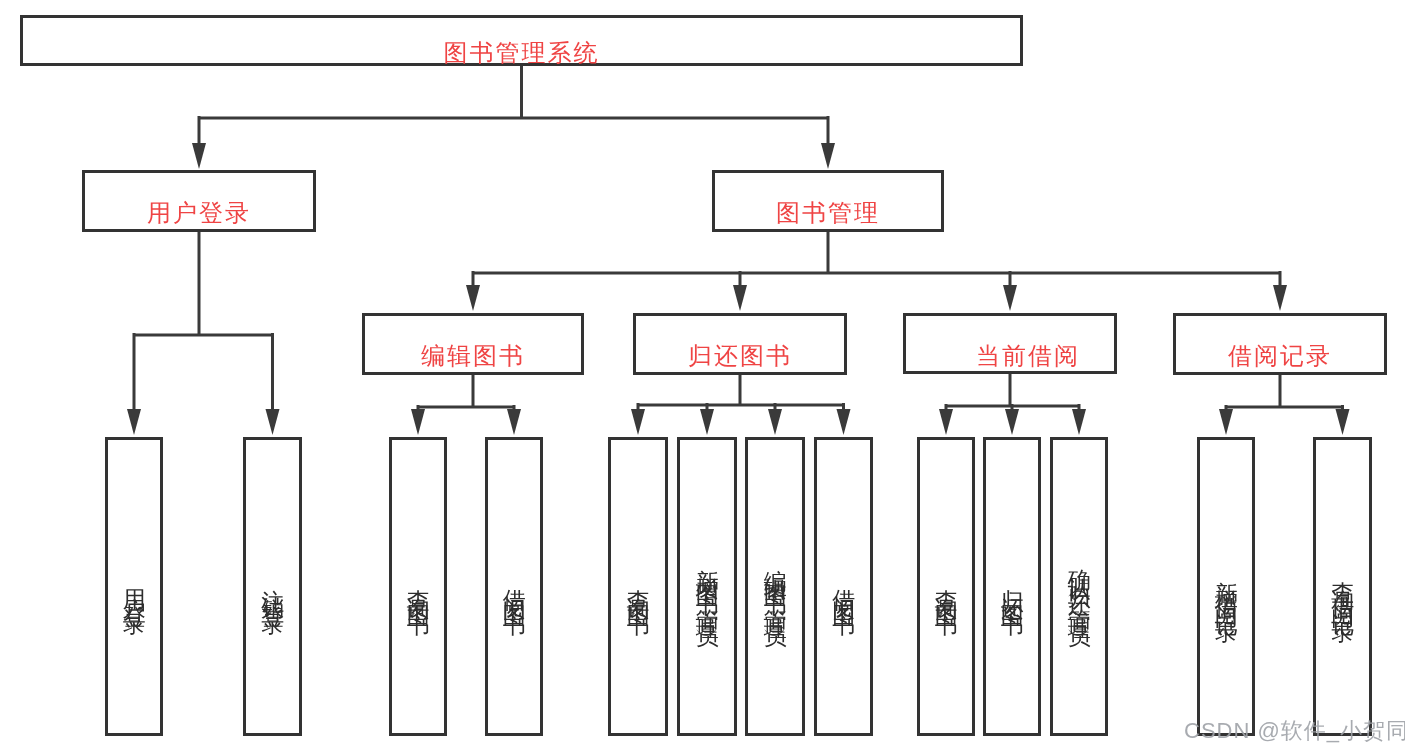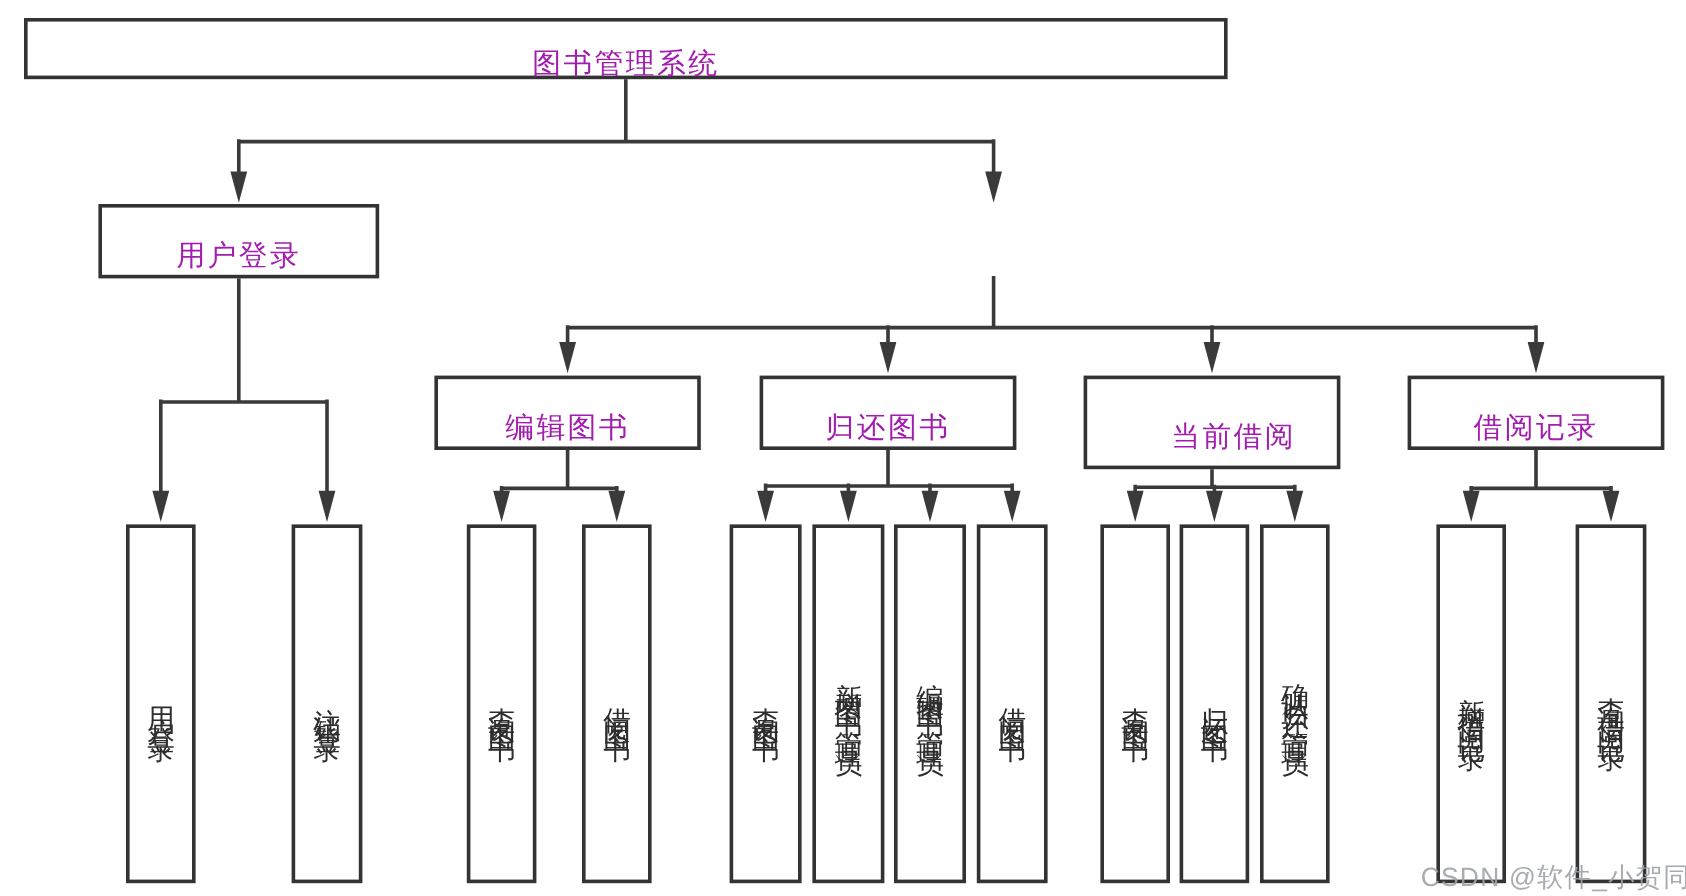--- a/index.html
+++ b/index.html
@@ -29,21 +29,21 @@
     display: flex;
     align-items: center;
     justify-content: center;
     color: #2d2d2d;
     z-index: 2;
   }
   .hlabel {
     font-size: 24px;
     letter-spacing: 2px;
     white-space: nowrap;
-    color: #a21caf;
+    color: #ef4444;
     margin-top: 24px;
   }
   .root-label { font-size: 24px; }
   .vtext {
     writing-mode: vertical-rl;
     text-orientation: mixed;
     font-size: 23px;
     letter-spacing: 8px;
     line-height: 1.1;
     color: #2d2d2d;
@@ -105,28 +105,31 @@
     </g>
   </svg>
 
   <div class="box" style="left:20px;top:15px;width:1003px;height:51px;">
     <span class="hlabel root-label">图书管理系统</span>
   </div>
 
   <div class="box" style="left:82px;top:170px;width:234px;height:62px;">
     <span class="hlabel">用户登录</span>
   </div>
+  <div class="box" style="left:712px;top:170px;width:232px;height:62px;">
+    <span class="hlabel">图书管理</span>
+  </div>
 
   <div class="box" style="left:362px;top:313px;width:222px;height:62px;">
     <span class="hlabel">编辑图书</span>
   </div>
   <div class="box" style="left:633px;top:313px;width:214px;height:62px;">
     <span class="hlabel">归还图书</span>
   </div>
-  <div class="box" style="left:903px;top:313px;width:214px;height:78px;padding-left:36px;">
+  <div class="box" style="left:903px;top:313px;width:214px;height:61px;padding-left:36px;">
     <span class="hlabel">当前借阅</span>
   </div>
   <div class="box" style="left:1173px;top:313px;width:214px;height:62px;">
     <span class="hlabel">借阅记录</span>
   </div>
 
   <div class="box" style="left:105px;top:437px;width:58px;height:299px;">
     <span class="vtext">用户登录</span>
   </div>
   <div class="box" style="left:243px;top:437px;width:59px;height:299px;">

